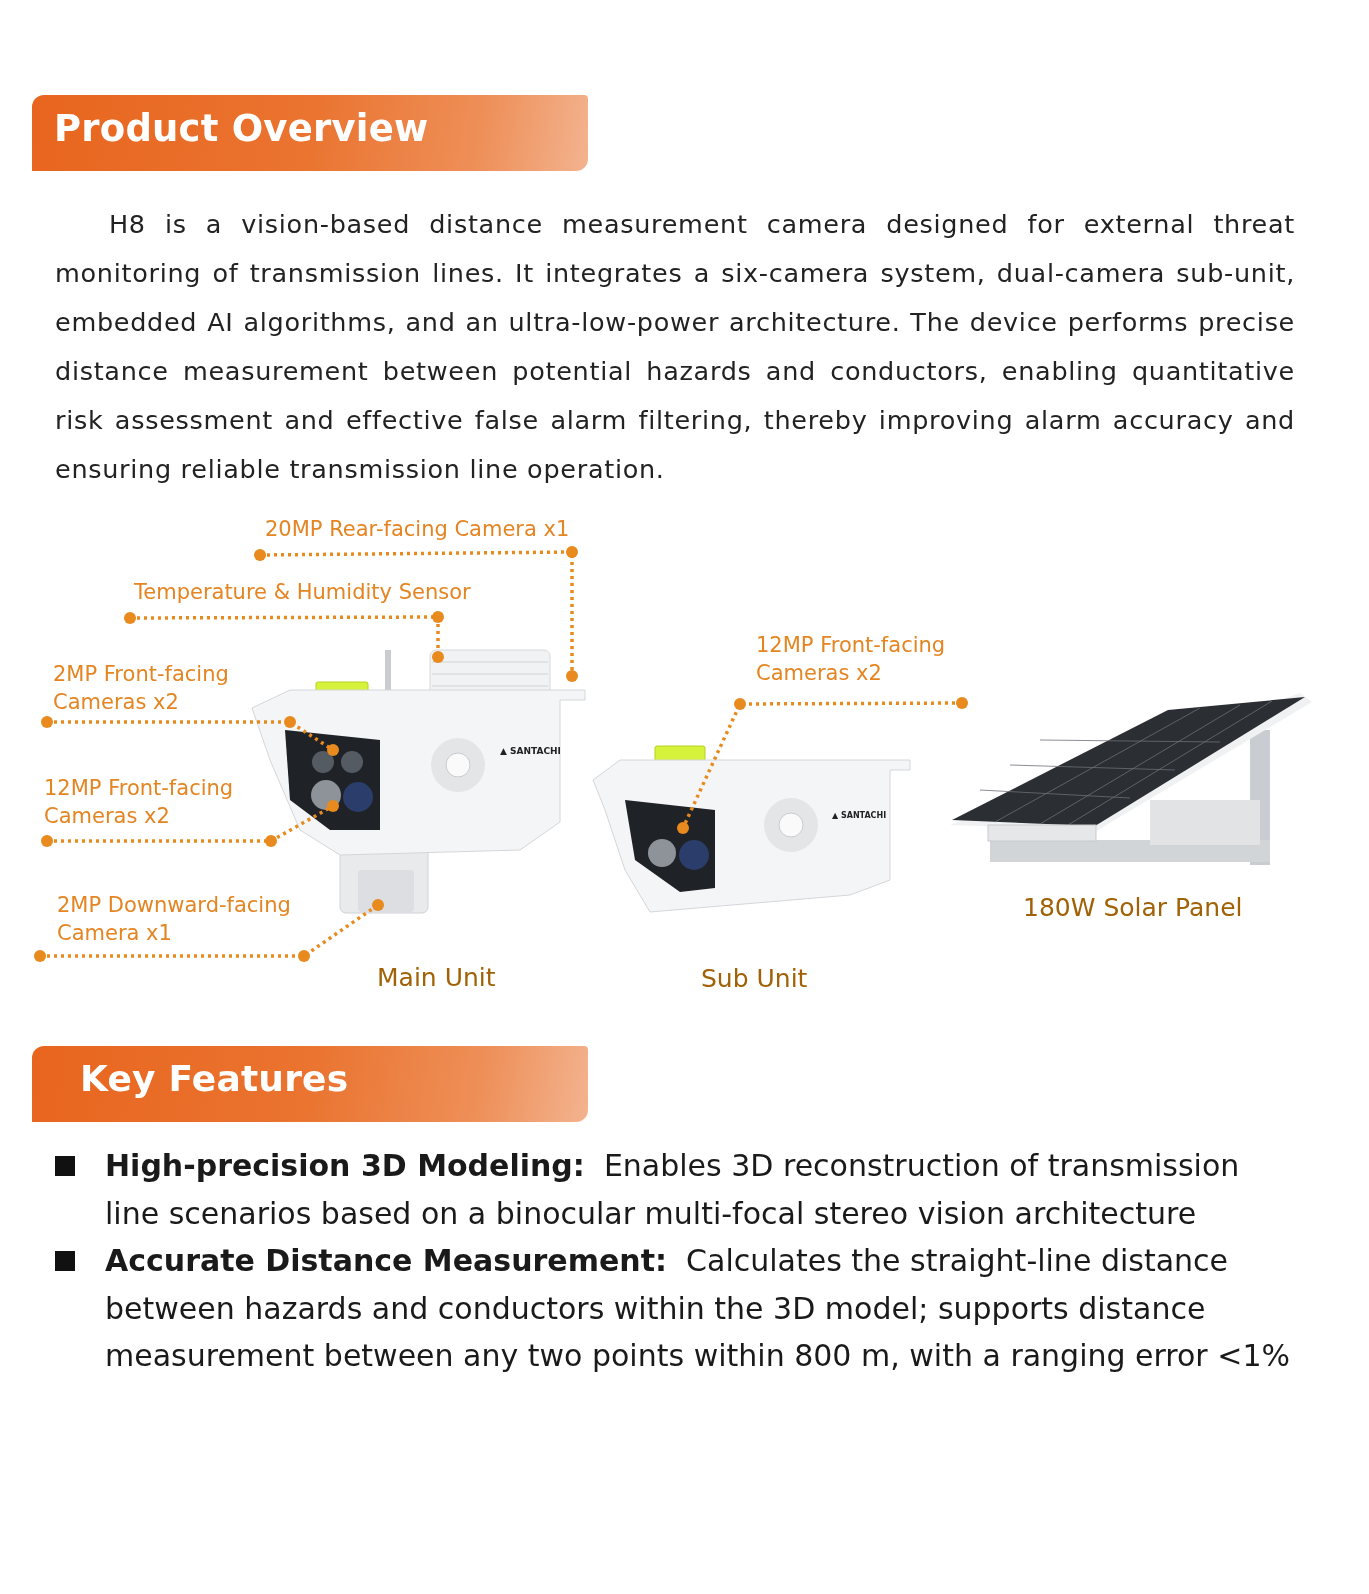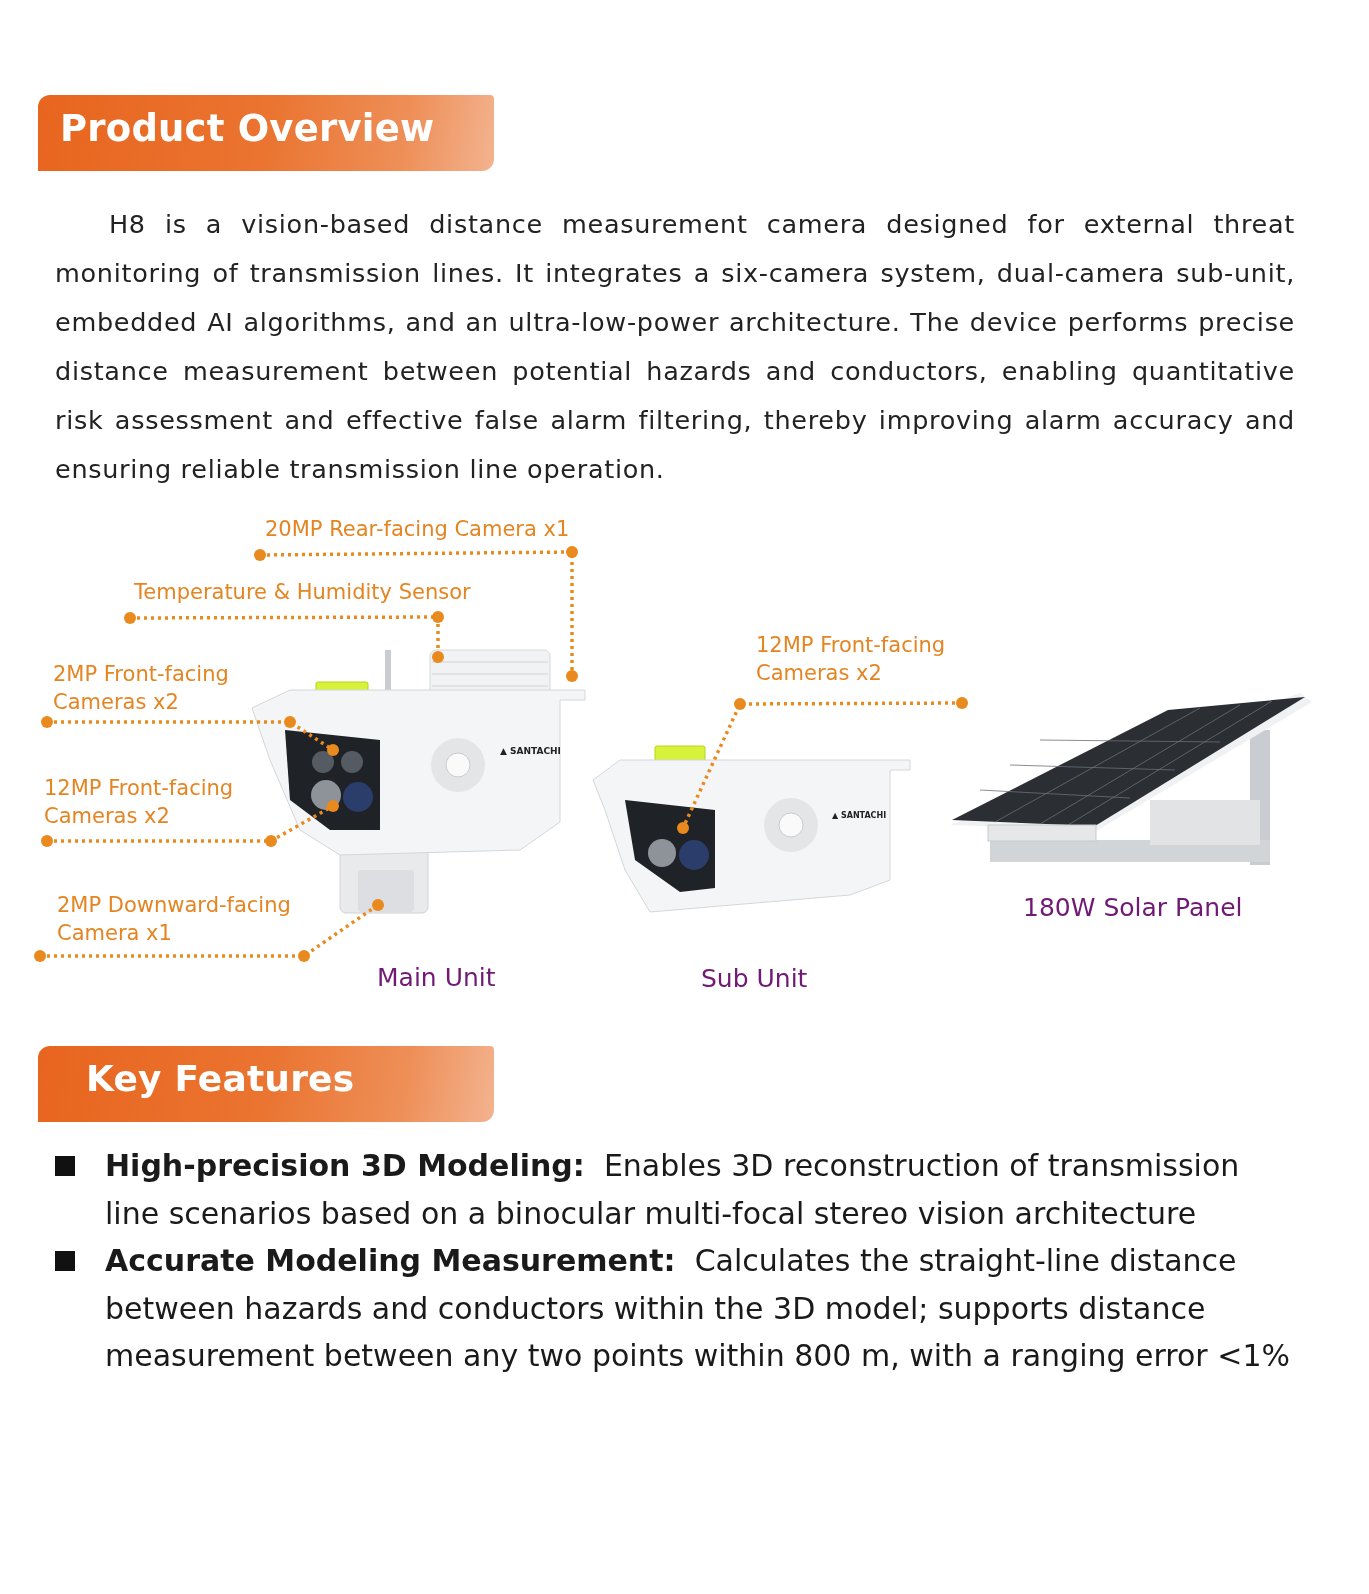--- a/index.html
+++ b/index.html
@@ -1,23 +1,23 @@
 <!DOCTYPE html>
 <html><head>
 <meta charset="utf-8">
 <style>
   html, body { margin:0; padding:0; background:#ffffff; }
   body { width:1369px; height:1594px; position:relative; overflow:hidden; font-family:"DejaVu Sans", sans-serif; color:#1a1a1a; }
-  .banner { position:absolute; left:38px; width:456px; height:76px; border-radius:12px 4px 12px 0;
+  .banner { position:absolute; left:32px; width:556px; height:76px; border-radius:12px 4px 12px 0;
     background: linear-gradient(100deg, #e8651e 0%, #ea7430 50%, #ee8f58 80%, #f3b38f 100%); }
   .banner span { position:absolute; left:22px; top:12px; color:#fff; font-weight:bold; font-size:37px; letter-spacing:0.2px; }
   .para { position:absolute; left:55px; top:200px; width:1240px; font-size:25.5px; line-height:49px; letter-spacing:0.7px; text-align:justify; color:#222; }
   .para .indent { display:inline-block; width:54px; }
   .callout { position:absolute; color:#e48522; font-size:21px; line-height:28px; white-space:nowrap; }
-  .caption { position:absolute; color:#701a75; font-size:25px; white-space:nowrap; }
+  .caption { position:absolute; color:#a16207; font-size:25px; white-space:nowrap; }
   .features { position:absolute; left:55px; top:1142px; width:1240px; }
   .feature { position:relative; padding-left:50px; font-size:30px; line-height:47.5px; color:#1a1a1a; }
   .feature .bullet { position:absolute; left:0; top:14px; width:20px; height:20px; background:#111; }
   .feature b { font-weight:bold; }
   svg { position:absolute; left:0; top:0; }
 </style>
 </head>
 <body>
 
 <div class="banner" style="top:95px;">
@@ -133,15 +133,15 @@
   <span style="font-weight:bold;font-size:36px;margin-left:26px;">Key Features</span>
 </div>
 
 <div class="features">
   <div class="feature">
     <span class="bullet"></span>
     <b>High-precision 3D Modeling:</b>&nbsp; <span>Enables 3D reconstruction of transmission line scenarios based on a binocular multi-focal stereo vision architecture</span>
   </div>
   <div class="feature">
     <span class="bullet"></span>
-    <b>Accurate Modeling Measurement:</b>&nbsp; <span>Calculates the straight-line distance between hazards and conductors within the 3D model; supports distance measurement between any two points within 800 m, with a ranging error &lt;1%</span>
+    <b>Accurate Distance Measurement:</b>&nbsp; <span>Calculates the straight-line distance between hazards and conductors within the 3D model; supports distance measurement between any two points within 800 m, with a ranging error &lt;1%</span>
   </div>
 </div>
 
 </body></html>

